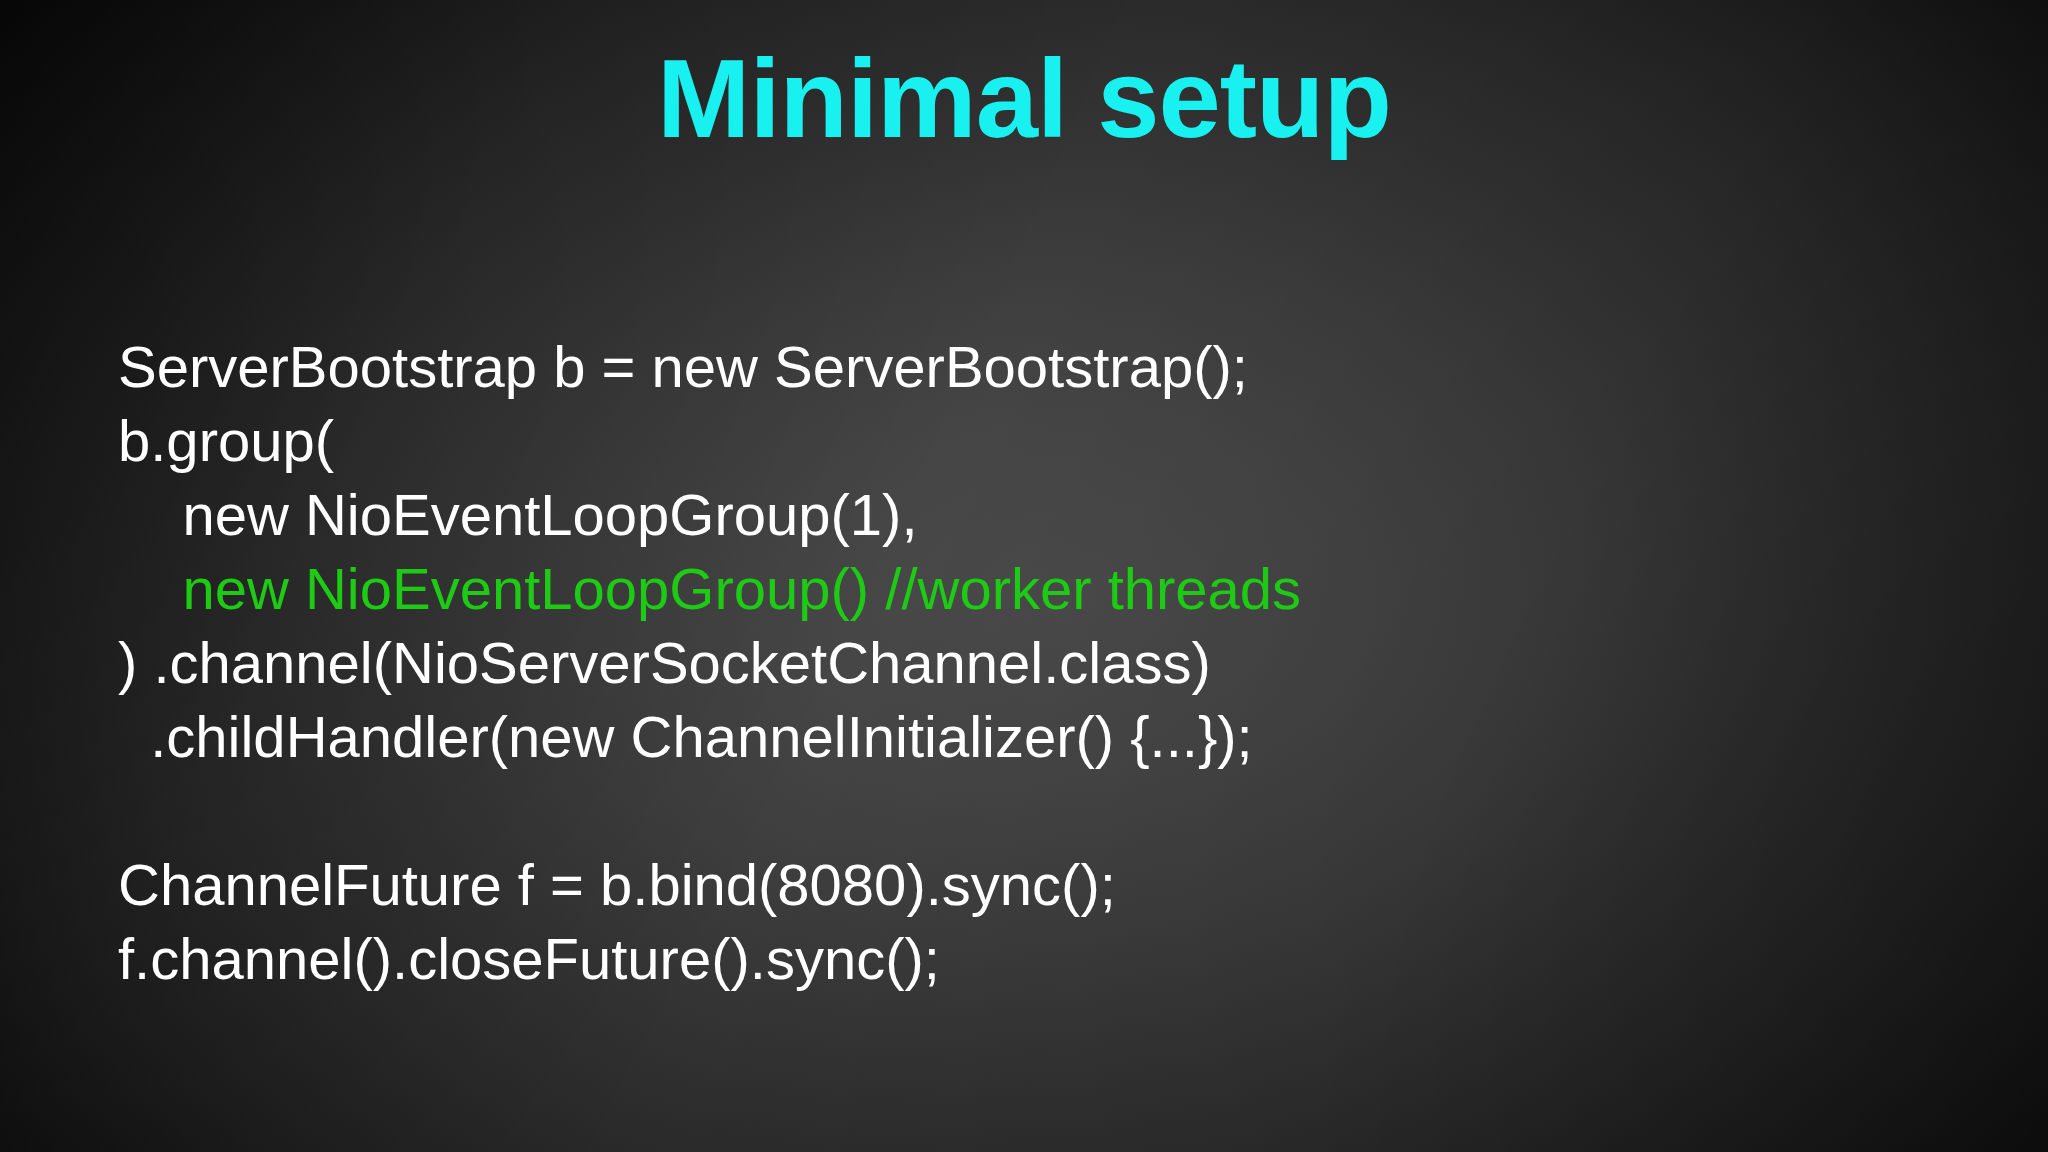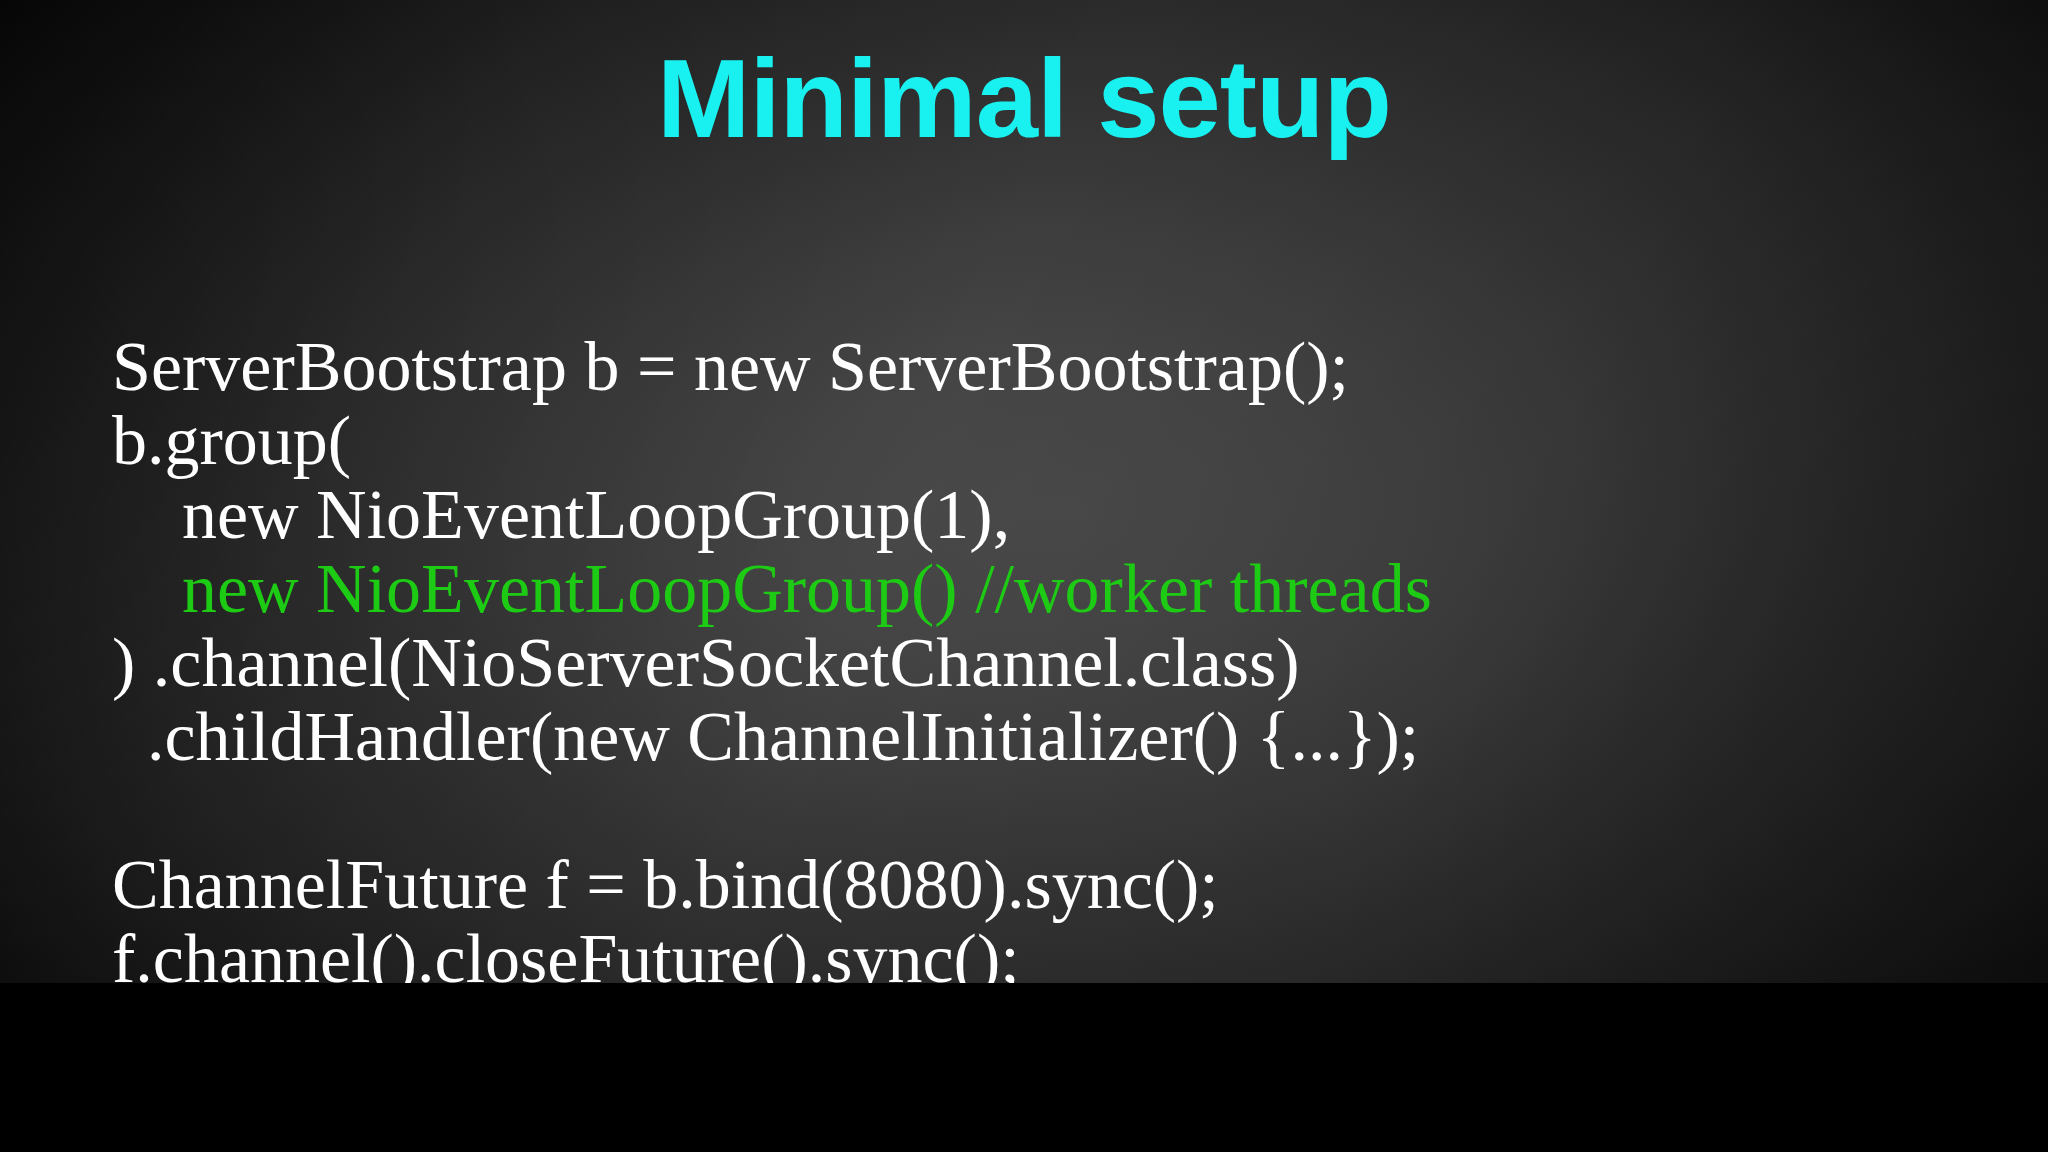--- a/index.html
+++ b/index.html
@@ -10,21 +10,21 @@
   body {
     width: 2048px;
     height: 1152px;
     overflow: hidden;
     font-family: "Liberation Sans", sans-serif;
   }
 
   #slide {
     position: relative;
     width: 2048px;
-    height: 983px;
+    height: 1152px;
     overflow: hidden;
     background-color: #1d4ed8;
   }
 
   
   #slide-bg {
     position: absolute;
     inset: 0;
     background:
       radial-gradient(ellipse 78% 88% at 52% 52%,
@@ -66,29 +66,28 @@
     line-height: 1.06;
     font-weight: bold;
     letter-spacing: -1px;
     color: #19f0f0;
     white-space: pre;
   }
 
   
   #code-block {
     position: absolute;
-    left: 112px;
+    left: 118px;
     top: 330px;
     width: 1850px;
-    font-size: 70px;
+    font-size: 58px;
     line-height: 74px;
     color: #ffffff;
     white-space: pre;
     font-weight: normal;
-    font-family: Liberation Serif, serif;
   }
   .code-line {
     white-space: pre;
     min-height: 74px;
   }
   .code-line.blank {
     height: 74px;
   }
   .code-line.comment {
     color: #1ecb14;

